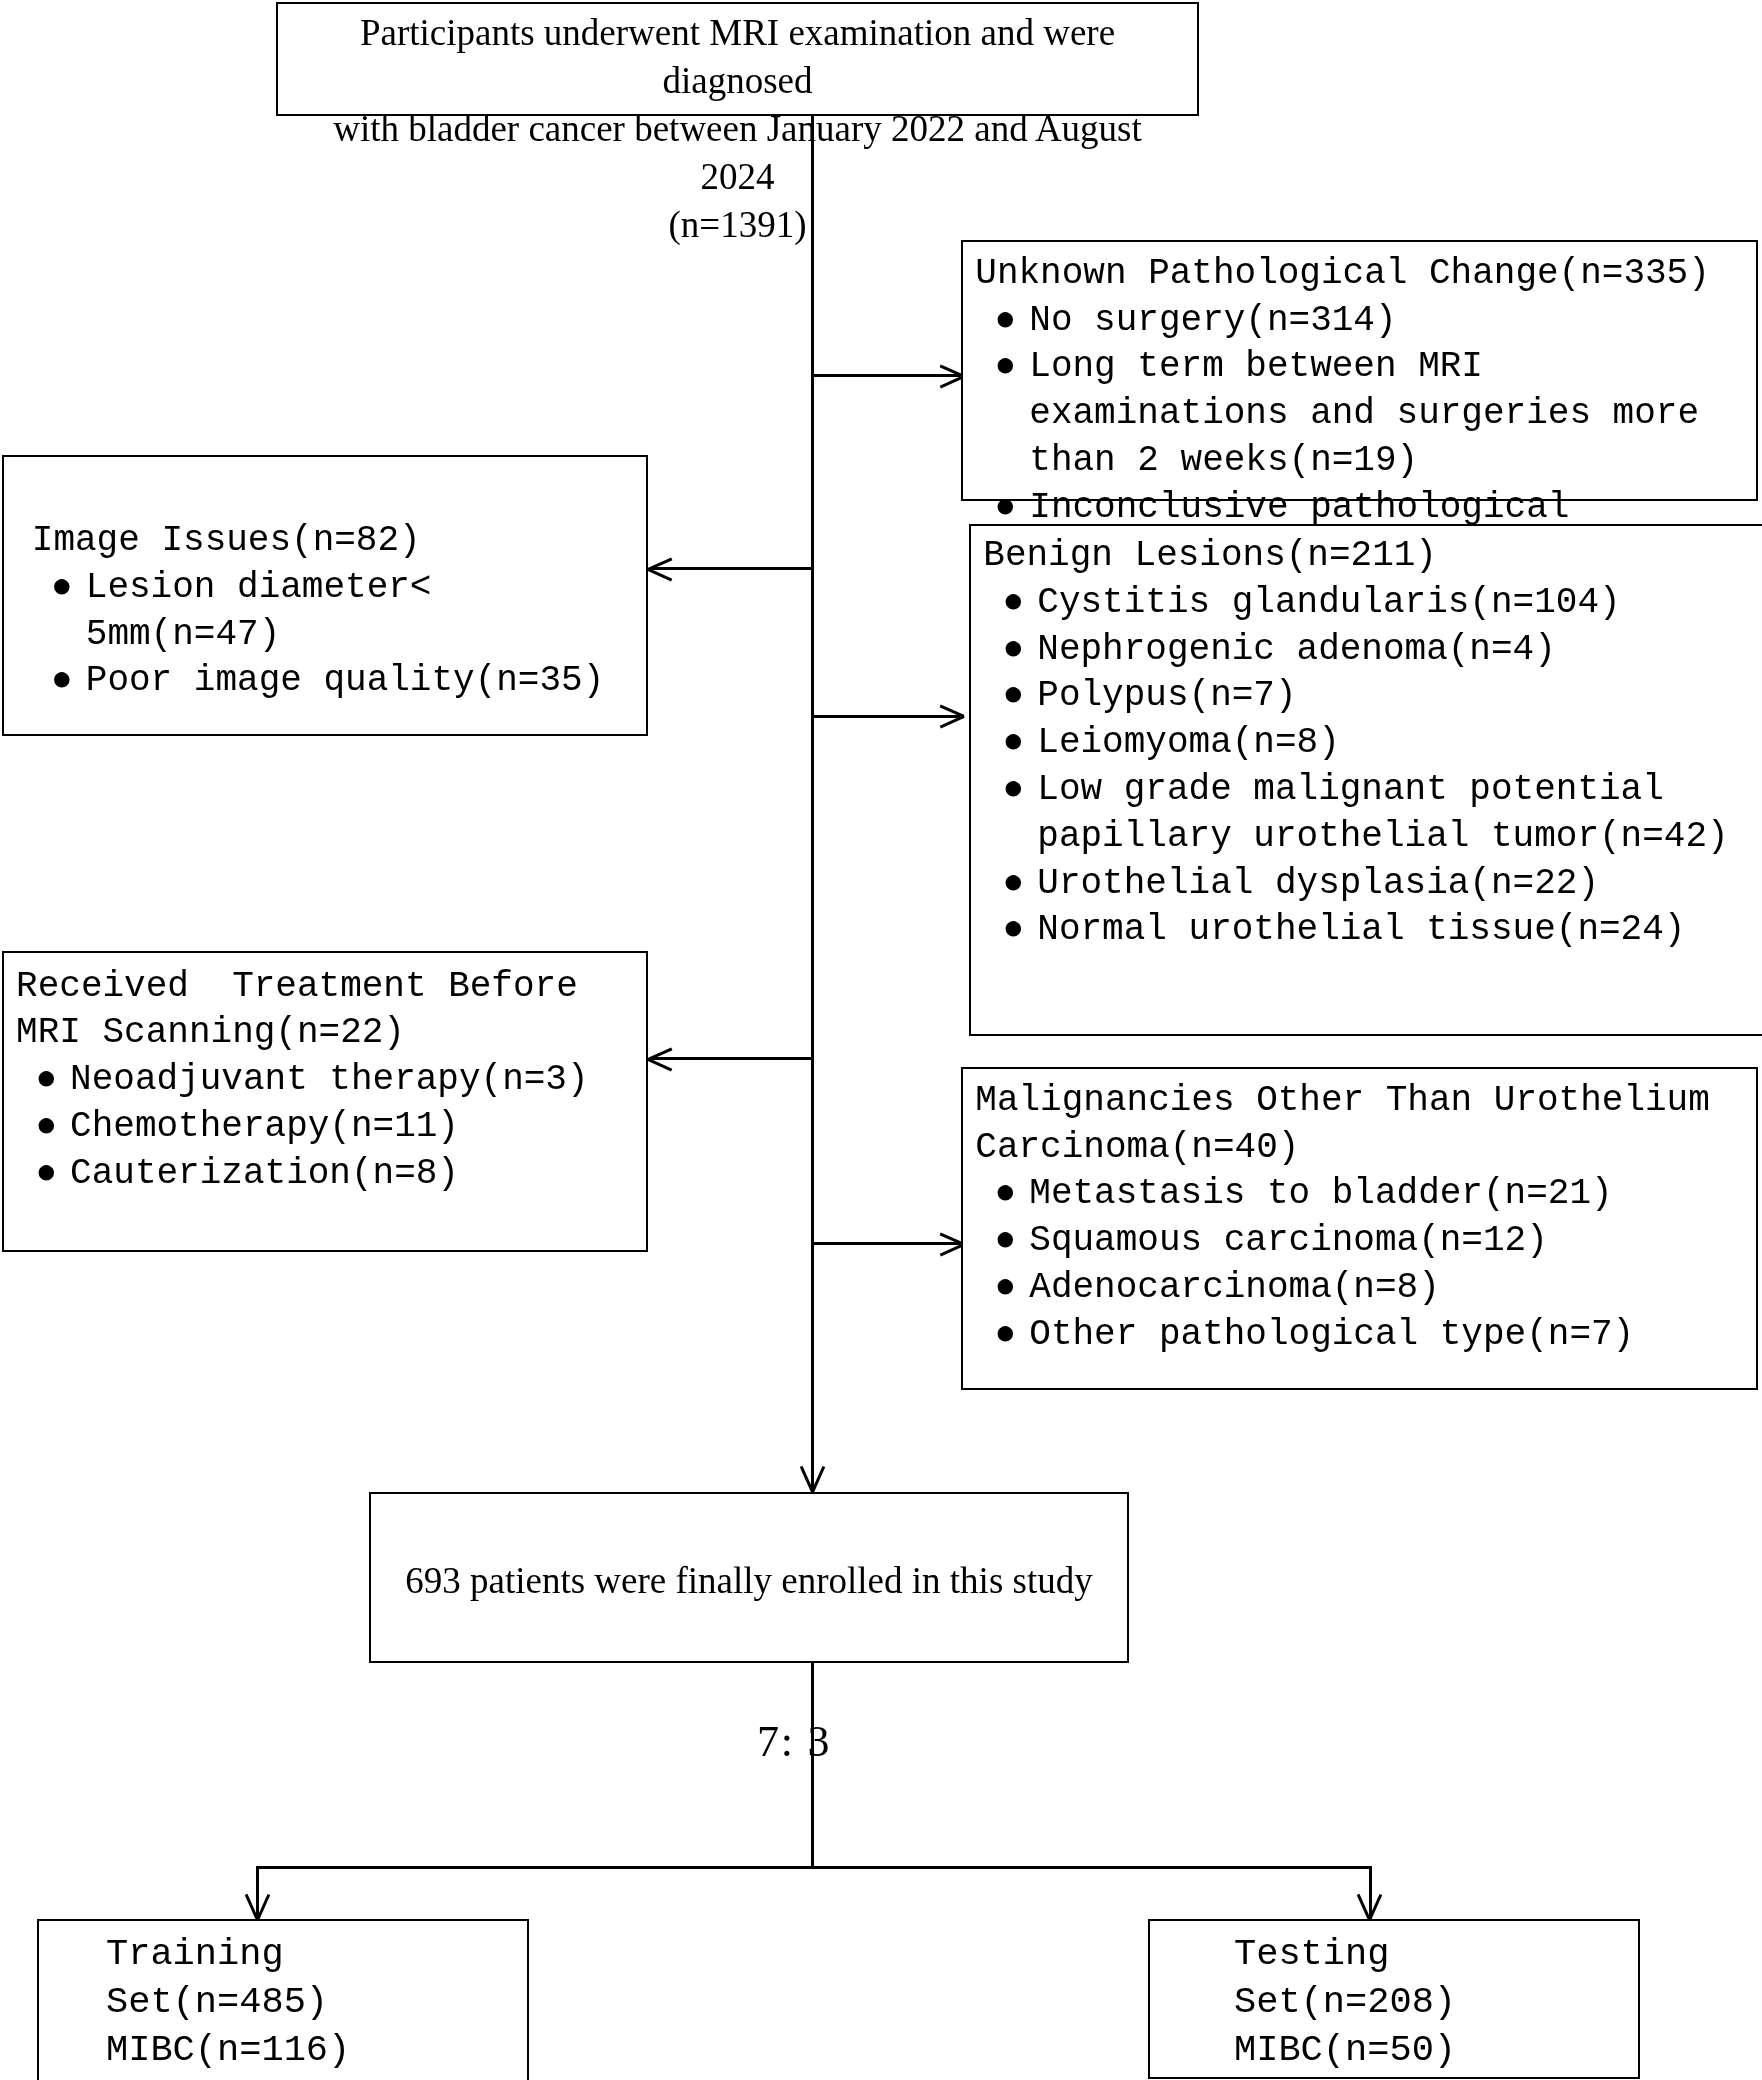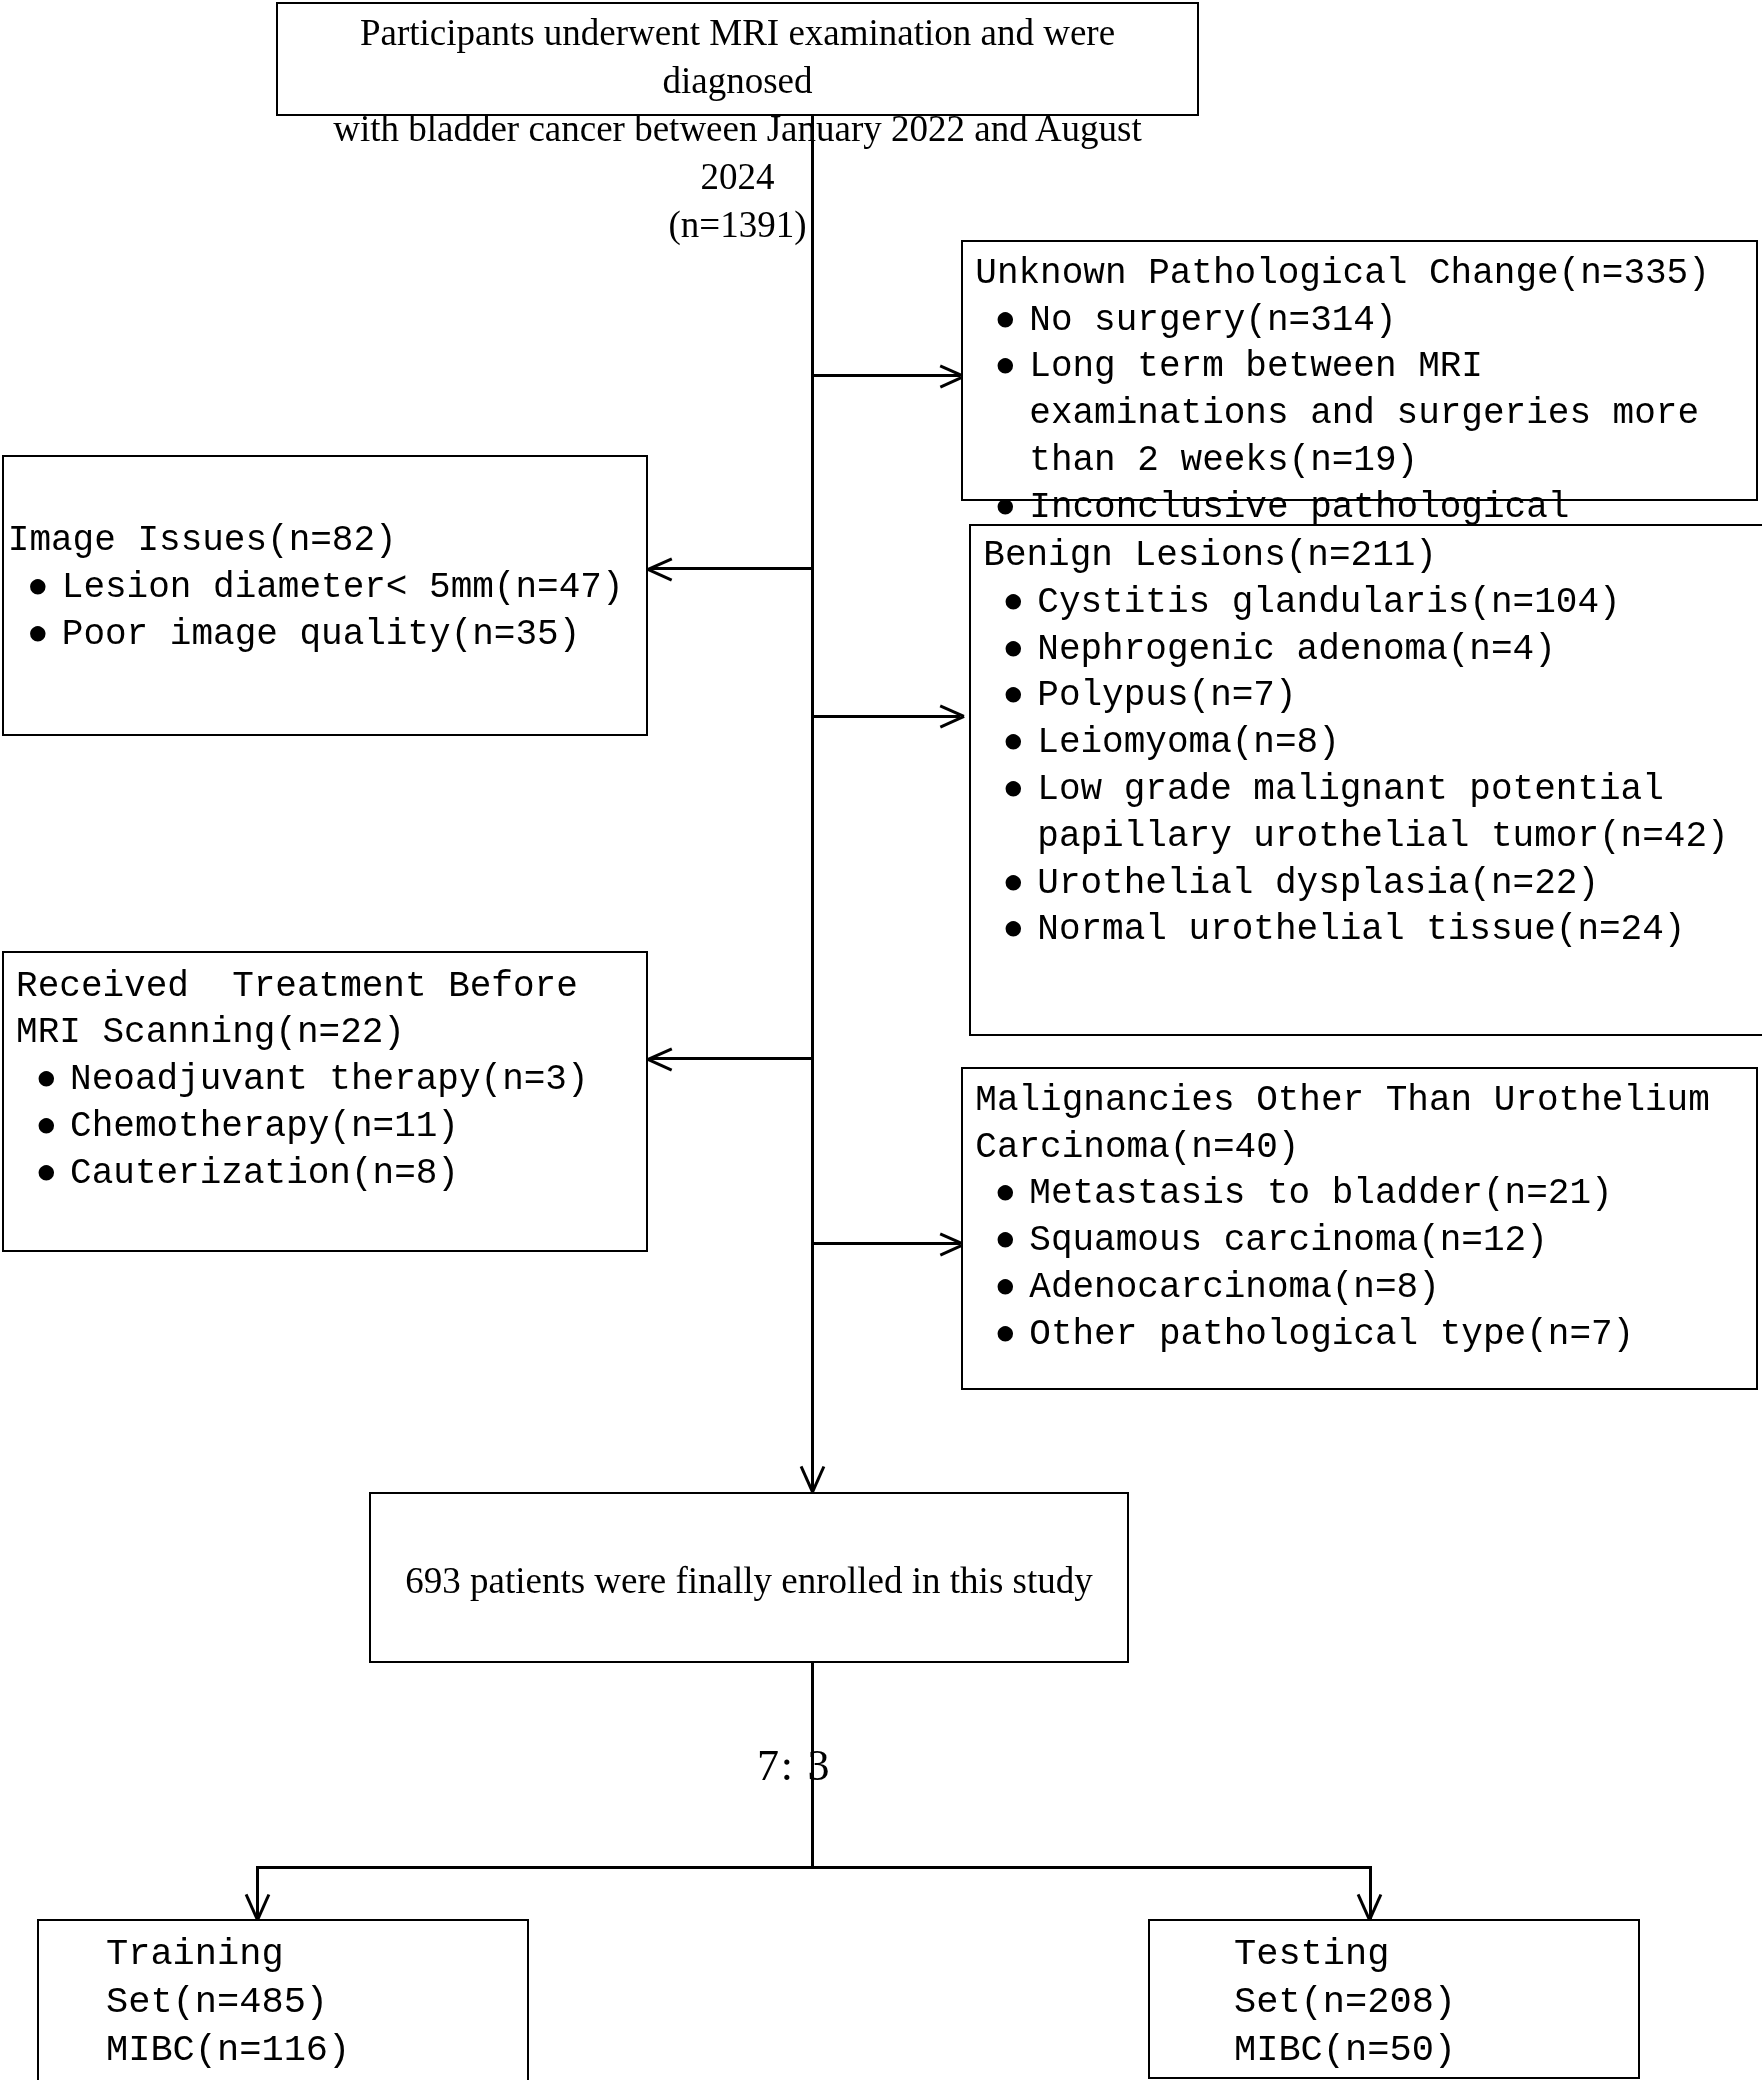--- a/index.html
+++ b/index.html
@@ -44,21 +44,21 @@
   .lft{text-align:left;font-family:Liberation Mono, monospace;}
 
   
   .vline{position:absolute;background:#000000;width:2.6px;}
   .hline{position:absolute;background:#000000;height:2.6px;}
 
   
   .ah{position:absolute;}
   .ah i{position:absolute;display:block;background:#000000;}
 
-  .label{position:absolute;white-space:pre;margin-top:24px;}
+  .label{position:absolute;white-space:pre;}
 </style>
 </head>
 <body>
 
 <div id="canvas">
 
   <div class="vline" style="left:811px; top:116px; height:1378px;"></div>
 
   <div class="hline" style="left:811px; top:374px; width:149px;"></div>
   <div class="ah" style="left:938px; top:362px; width:26px; height:30px;">
@@ -121,21 +121,21 @@
 
   <div class="box lft" style="left:961px; top:240px; width:797px; height:261px; padding:8.8px 7px 0 12.3px; font-size:36px;">
     <span class="title">Unknown Pathological Change(n=335)</span>
     <ul class="blist">
       <li><span class="bullet">●</span><span>No surgery(n=314)</span></li>
       <li><span class="bullet">●</span><span>Long term between MRI examinations and surgeries more than 2 weeks(n=19)</span></li>
       <li><span class="bullet">●</span><span>Inconclusive pathological findings(n=2)</span></li>
     </ul>
   </div>
 
-  <div class="box lft" style="left:1.8px; top:455px; width:646px; height:281px; padding:61px 7px 0 4px; font-size:36px;">
+  <div class="box lft" style="left:1.8px; top:455px; width:646px; height:281px; padding:61px 7px 0 28px; font-size:36px;">
     <span class="title">Image Issues(n=82)</span>
     <ul class="blist">
       <li><span class="bullet">●</span><span>Lesion diameter&lt; 5mm(n=47)</span></li>
       <li><span class="bullet">●</span><span>Poor image quality(n=35)</span></li>
     </ul>
   </div>
 
   <div class="box lft" style="left:961px; top:524px; width:797px; height:512px; padding:7px 7px 0 12.3px; font-size:36px;margin-left:8px;">
     <span class="title">Benign Lesions(n=211)</span>
     <ul class="blist">

